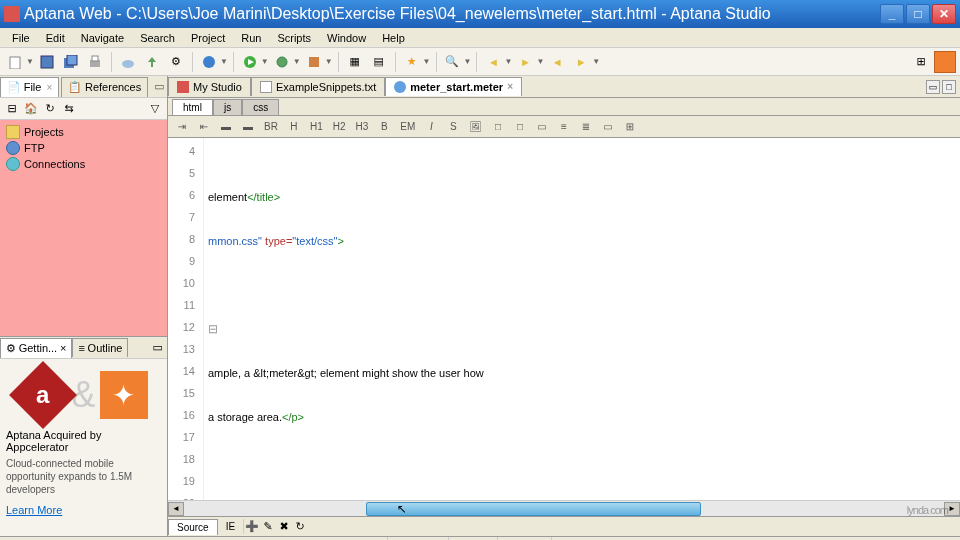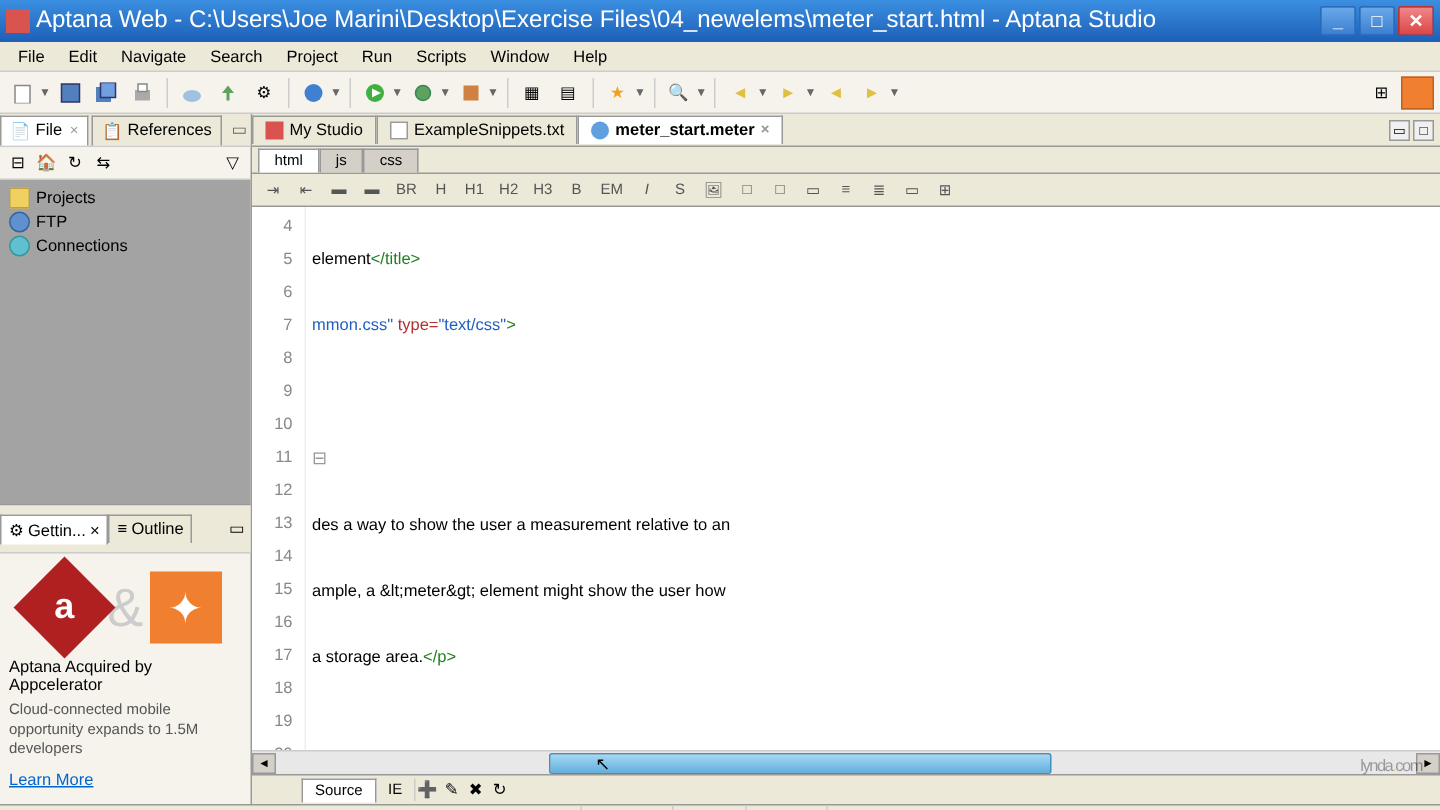--- a/index.html
+++ b/index.html
@@ -24,31 +24,31 @@
 .workspace { display: flex; height: 460px; }
 
 .leftpanel { width: 168px; background: #f5f3eb; border-right: 1px solid #999; display: flex; flex-direction: column; }
 .tabheader { height: 22px; background: #ece9d8; display: flex; align-items: center; border-bottom: 1px solid #ccc; }
 .tabheader .tab { padding: 3px 6px; background: #fff; border: 1px solid #999; border-bottom: none; margin-right: 2px; display: flex; align-items: center; gap: 3px; }
 .tabheader .tab.inactive { background: #ece9d8; }
 .tabheader .x { font-size: 10px; color: #999; margin-left: 2px; }
 .tabheader .min { margin-left: auto; padding: 0 4px; color: #666; }
 .minitoolbar { height: 22px; display: flex; align-items: center; gap: 3px; padding: 0 4px; border-bottom: 1px solid #ccc; }
 .minitoolbar .mbtn { width: 16px; height: 16px; display: flex; align-items: center; justify-content: center; }
-.tree { flex: 1; background: #a3a3a3; padding: 4px; overflow: auto; }
+.tree { flex: 1; background: #fca5a5; padding: 4px; overflow: auto; }
 .tree .node { display: flex; align-items: center; gap: 4px; padding: 1px 2px; }
 .tree .node .ticon { width: 14px; height: 14px; display: inline-block; }
 .tree .ticon.projects { background: #f0d060; border: 1px solid #c0a040; }
 .tree .ticon.local { background: #88d088; border: 1px solid #5a5; }
 .tree .ticon.shortcuts { background: #b09070; border: 1px solid #886; }
 .tree .ticon.ftp { background: #6090d0; border: 1px solid #369; border-radius: 50%; }
 .tree .ticon.conn { background: #60c0d0; border: 1px solid #399; border-radius: 50%; }
 
 .bottomleft { height: 200px; border-top: 1px solid #999; display: flex; flex-direction: column; }
-.bltabs { height: 32px; display: flex; align-items: center; background: #ece9d8; border-bottom: 1px solid #ccc; }
+.bltabs { height: 22px; display: flex; align-items: center; background: #ece9d8; border-bottom: 1px solid #ccc; }
 .bltabs .bltab { padding: 3px 5px; background: #fff; border: 1px solid #999; border-bottom: none; font-size: 10px; }
 .bltabs .bltab.inactive { background: #ece9d8; }
 .toolbox { padding: 4px; flex: 1; overflow: auto; }
 .toolbox .header { font-weight: bold; padding: 2px; border-bottom: 1px solid #ccc; }
 .toolbox .logo { height: 64px; display: flex; align-items: center; justify-content: center; gap: 4px; }
 .toolbox .logo .a-badge { width: 48px; height: 48px; background: #b02020; transform: rotate(45deg); display: flex; align-items: center; justify-content: center; }
 .toolbox .logo .a-badge span { transform: rotate(-45deg); color: white; font-size: 24px; font-weight: bold; }
 .toolbox .logo .amp { font-size: 36px; color: #ccc; }
 .toolbox .logo .star { width: 48px; height: 48px; background: #f08030; display: flex; align-items: center; justify-content: center; color: white; font-size: 28px; }
 .toolbox .headline { font-weight: normal; padding: 2px; }
@@ -70,33 +70,33 @@
 
 .subtabs { height: 18px; background: #ece9d8; display: flex; align-items: flex-end; border-bottom: 1px solid #999; padding-left: 4px; }
 .subtabs .stab { padding: 2px 10px; border: 1px solid #999; border-bottom: none; background: #d4d0c8; font-size: 10px; }
 .subtabs .stab.active { background: #fff; }
 
 .formatbar { height: 22px; background: #ece9d8; display: flex; align-items: center; gap: 2px; padding: 0 4px; border-bottom: 1px solid #999; }
 .formatbar .fbtn { min-width: 20px; height: 18px; padding: 0 3px; display: flex; align-items: center; justify-content: center; font-size: 10px; color: #555; border: 1px solid transparent; }
 
 .code { flex: 1; display: flex; font-family: "Consolas", "Courier New", monospace; font-size: 18px; overflow: hidden; position: relative; }
 .gutter { width: 36px; background: #fff; border-right: 1px solid #eee; text-align: right; padding-right: 8px; color: #888; line-height: 22px; padding-top: 2px; }
-.lines { flex: 1; padding: 2px 4px; line-height: 22px; white-space: pre; overflow: hidden; }
+.lines { flex: 1; padding: 2px 4px; line-height: 22px; white-space: pre; overflow: hidden; margin-top: 24px; }
 .k-tag { color: #208020; }
 .k-attr { color: #b03030; }
 .k-str { color: #2060c0; }
 .k-txt { color: #000; }
 
 .hscroll { height: 16px; background: #e8e8e8; border-top: 1px solid #ccc; position: relative; display: flex; align-items: center; }
 .hscroll .arrow { width: 16px; height: 14px; background: #d4d0c8; border: 1px solid #999; font-size: 8px; display: flex; align-items: center; justify-content: center; }
 .hscroll .track { flex: 1; height: 14px; position: relative; }
 .hscroll .thumb { position: absolute; left: 24%; width: 44%; height: 14px; background: linear-gradient(to bottom, #a8d8f0, #60b0e0); border: 1px solid #4090c0; border-radius: 2px; }
 .cursor-arrow { position: absolute; left: 28%; top: 0; font-size: 12px; color: #000; }
 
-.edfooter { height: 20px; background: #ece9d8; border-top: 1px solid #999; display: flex; align-items: center; padding-left: 33px; }
+.edfooter { height: 20px; background: #ece9d8; border-top: 1px solid #999; display: flex; align-items: center; }
 .edfooter .ftab { padding: 2px 8px; border-right: 1px solid #ccc; font-size: 10px; }
 .edfooter .ftab.active { background: #fff; border: 1px solid #999; border-bottom: none; }
 .edfooter .ficon { width: 16px; height: 16px; display: flex; align-items: center; justify-content: center; }
 
 .statusbar { height: 22px; background: #ece9d8; border-top: 1px solid #999; display: flex; align-items: center; position: relative; }
 .statusbar .cell { padding: 0 10px; border-right: 1px solid #ccc; height: 100%; display: flex; align-items: center; }
 .statusbar .cell.first { width: 388px; }
 
 .watermark { position: absolute; right: 12px; bottom: 18px; font-size: 32px; color: rgba(0,0,0,0.35); font-family: Arial, sans-serif; letter-spacing: -1px; pointer-events: none; text-align: center; }
 .watermark .dot { color: rgba(230,180,20,0.5); }
@@ -351,21 +351,20 @@
         <div>17</div>
         <div>18</div>
         <div>19</div>
         <div>20</div>
       </div>
       <div class="lines">
 <div><span class="k-txt">element</span><span class="k-tag">&lt;/title&gt;</span></div>
 <div><span class="k-str">mmon.css"</span><span class="k-attr"> type=</span><span class="k-str">"text/css"</span><span class="k-tag">&gt;</span></div>
 <div> </div>
 <div><span style="color:#999;font-size:12px">⊟</span></div>
-<div><span class="k-txt">des a way to show the user a measurement relative to an</span></div>
 <div><span class="k-txt">ample, a &amp;lt;meter&amp;gt; element might show the user how</span></div>
 <div><span class="k-txt">a storage area.</span><span class="k-tag">&lt;/p&gt;</span></div>
 
 
 
 
 
 
 
 

